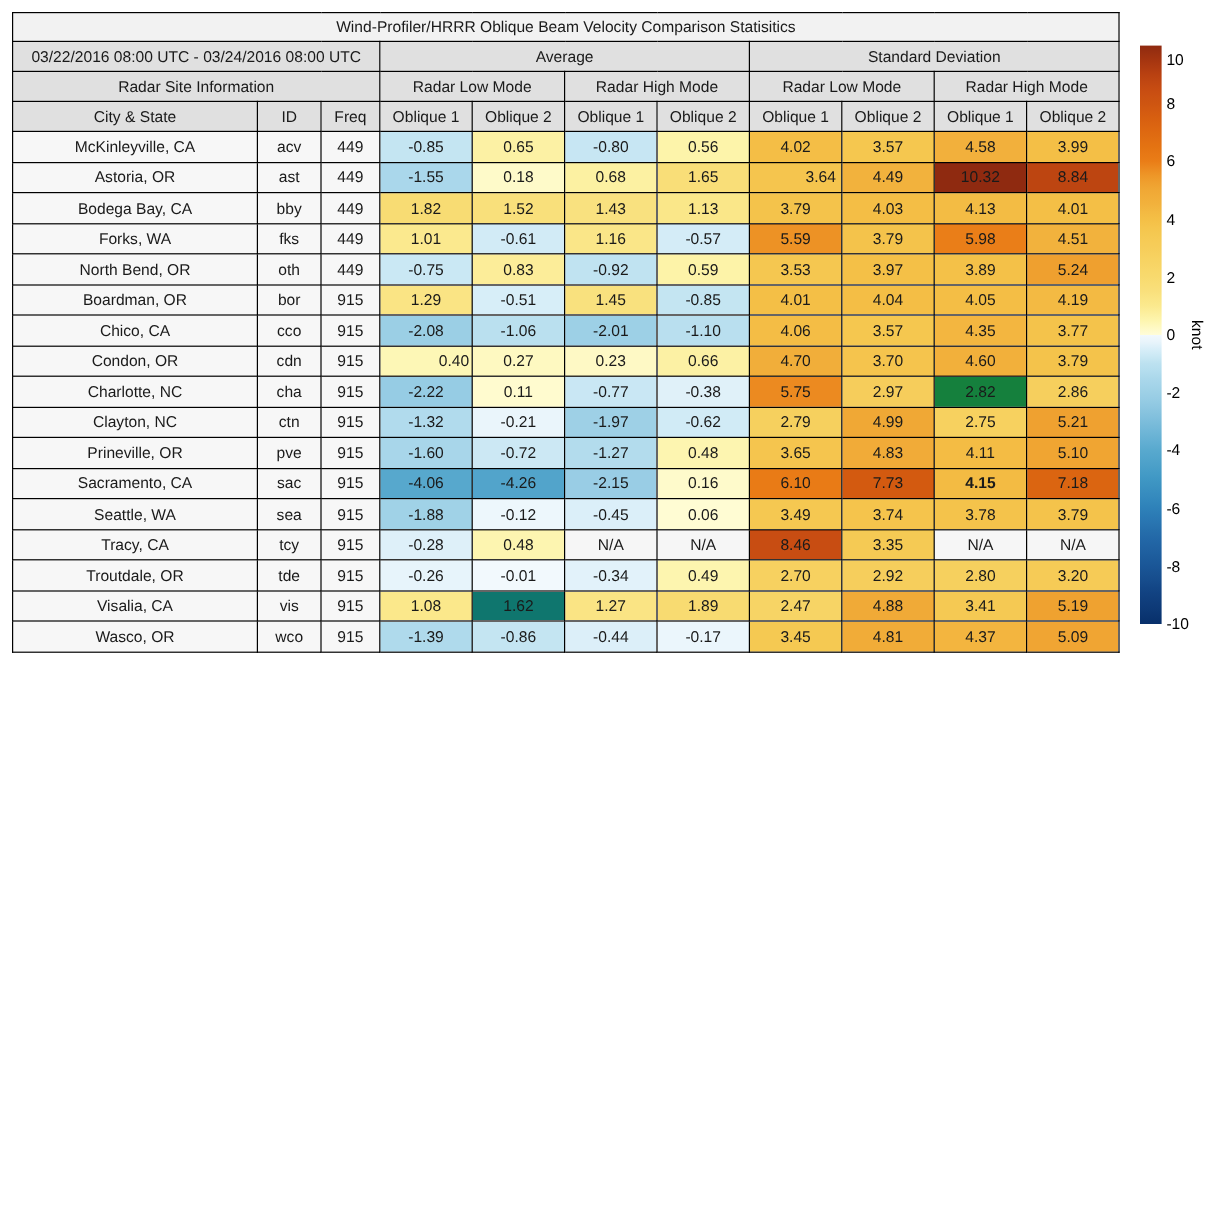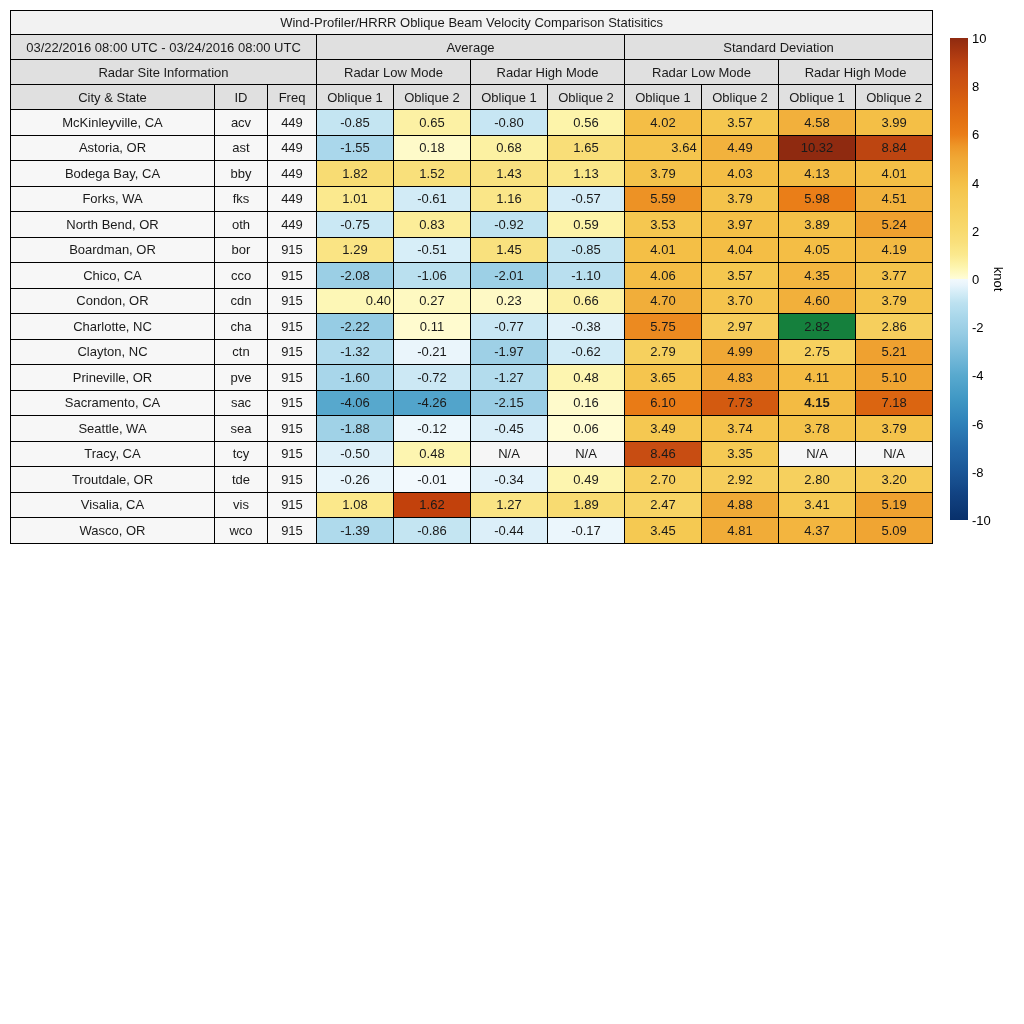--- a/index.html
+++ b/index.html
@@ -281,21 +281,21 @@
           <td class="value-cell" style="background: rgb(255, 252, 211);">0.06</td>
           <td class="value-cell" style="background: rgb(245, 200, 81);">3.49</td>
           <td class="value-cell" style="background: rgb(245, 196, 76);">3.74</td>
           <td class="value-cell" style="background: rgb(244, 195, 75);">3.78</td>
           <td class="value-cell" style="background: rgb(244, 195, 75);">3.79</td>
         </tr>
         <tr>
           <td class="label-cell">Tracy, CA</td>
           <td class="label-cell">tcy</td>
           <td class="label-cell">915</td>
-          <td class="value-cell" style="background: rgb(222, 240, 249);">-0.50</td>
+          <td class="value-cell" style="background: rgb(222, 240, 249);">-0.28</td>
           <td class="value-cell" style="background: rgb(253, 245, 176);">0.48</td>
           <td class="value-cell na-cell">N/A</td>
           <td class="value-cell na-cell">N/A</td>
           <td class="value-cell" style="background: rgb(200, 77, 18);">8.46</td>
           <td class="value-cell" style="background: rgb(245, 202, 84);">3.35</td>
           <td class="value-cell na-cell">N/A</td>
           <td class="value-cell na-cell">N/A</td>
         </tr>
         <tr>
           <td class="label-cell">Troutdale, OR</td>
@@ -308,21 +308,21 @@
           <td class="value-cell" style="background: rgb(247, 209, 96); margin-top: 12px;">2.70</td>
           <td class="value-cell" style="background: rgb(246, 206, 92);">2.92</td>
           <td class="value-cell" style="background: rgb(246, 208, 94);">2.80</td>
           <td class="value-cell" style="background: rgb(246, 203, 86);">3.20</td>
         </tr>
         <tr>
           <td class="label-cell">Visalia, CA</td>
           <td class="label-cell">vis</td>
           <td class="label-cell">915</td>
           <td class="value-cell" style="background: rgb(251, 232, 139);">1.08</td>
-          <td class="value-cell" style="background: #c2410c;">1.62</td>
+          <td class="value-cell" style="background: #0f766e;">1.62</td>
           <td class="value-cell" style="background: rgb(250, 228, 132);">1.27</td>
           <td class="value-cell" style="background: rgb(248, 219, 113);">1.89</td>
           <td class="value-cell" style="background: rgb(247, 212, 101);">2.47</td>
           <td class="value-cell" style="background: rgb(240, 170, 55);">4.88</td>
           <td class="value-cell" style="background: rgb(245, 201, 83);">3.41</td>
           <td class="value-cell" style="background: rgb(239, 162, 48);">5.19</td>
         </tr>
         <tr>
           <td class="label-cell">Wasco, OR</td>
           <td class="label-cell">wco</td>
@@ -335,21 +335,21 @@
           <td class="value-cell" style="background: rgb(241, 172, 56);">4.81</td>
           <td class="value-cell" style="background: rgb(243, 181, 63);">4.37</td>
           <td class="value-cell" style="background: rgb(240, 165, 51);">5.09</td>
         </tr>
       </tbody>
   </table>
 
   <div class="colorbar">
     <div class="cbar-gradient" style="background: linear-gradient(rgb(143, 42, 16) 0%, rgb(154, 48, 16) 1.25%, rgb(165, 53, 16) 2.5%, rgb(175, 59, 17) 3.75%, rgb(185, 65, 17) 5%, rgb(192, 71, 18) 6.25%, rgb(199, 76, 18) 7.5%, rgb(203, 81, 18) 8.75%, rgb(206, 85, 17) 10%, rgb(211, 90, 17) 11.25%, rgb(215, 95, 16) 12.5%, rgb(219, 100, 17) 13.75%, rgb(222, 105, 17) 15%, rgb(225, 110, 18) 16.25%, rgb(228, 115, 18) 17.5%, rgb(231, 120, 21) 18.75%, rgb(234, 125, 23) 20%, rgb(236, 138, 32) 21.25%, rgb(238, 151, 40) 22.5%, rgb(239, 160, 47) 23.75%, rgb(240, 168, 53) 25%, rgb(241, 173, 57) 26.25%, rgb(242, 178, 61) 27.5%, rgb(243, 185, 66) 28.75%, rgb(244, 191, 70) 30%, rgb(245, 196, 76) 31.25%, rgb(245, 200, 81) 32.5%, rgb(246, 203, 86) 33.75%, rgb(246, 205, 90) 35%, rgb(247, 209, 95) 36.25%, rgb(247, 212, 100) 37.5%, rgb(248, 215, 105) 38.75%, rgb(248, 218, 110) 40%, rgb(249, 221, 117) 41.25%, rgb(249, 224, 124) 42.5%, rgb(250, 229, 133) 43.75%, rgb(251, 233, 142) 45%, rgb(252, 239, 158) 46.25%, rgb(253, 245, 174) 47.5%, rgb(254, 249, 195) 48.75%, rgb(255, 253, 216) 50%, rgb(242, 249, 253) 50%, rgb(232, 244, 251) 51.25%, rgb(216, 238, 248) 52.5%, rgb(202, 232, 244) 53.75%, rgb(188, 225, 240) 55%, rgb(180, 221, 238) 56.25%, rgb(171, 216, 235) 57.5%, rgb(164, 212, 233) 58.75%, rgb(157, 208, 230) 60%, rgb(150, 204, 228) 61.25%, rgb(142, 199, 225) 62.5%, rgb(133, 194, 222) 63.75%, rgb(124, 189, 219) 65%, rgb(115, 184, 216) 66.25%, rgb(106, 179, 213) 67.5%, rgb(97, 174, 210) 68.75%, rgb(88, 169, 206) 70%, rgb(82, 165, 204) 71.25%, rgb(76, 160, 201) 72.5%, rgb(69, 156, 199) 73.75%, rgb(63, 151, 196) 75%, rgb(59, 146, 193) 76.25%, rgb(55, 140, 191) 77.5%, rgb(50, 135, 188) 78.75%, rgb(46, 129, 185) 80%, rgb(43, 123, 181) 81.25%, rgb(41, 117, 177) 82.5%, rgb(38, 111, 172) 83.75%, rgb(35, 105, 168) 85%, rgb(33, 100, 164) 86.25%, rgb(31, 96, 160) 87.5%, rgb(28, 91, 155) 88.75%, rgb(26, 86, 151) 90%, rgb(24, 81, 145) 91.25%, rgb(22, 76, 140) 92.5%, rgb(19, 70, 134) 93.75%, rgb(17, 65, 128) 95%, rgb(15, 61, 123) 96.25%, rgb(13, 57, 118) 97.5%, rgb(10, 52, 112) 98.75%, rgb(8, 48, 107) 100%);"></div>
     <div>
-        <div class="cbar-tick-label" style="top: 0px;">10</div>
+        <div class="cbar-tick-label" style="top: 12px;">10</div>
         <div class="cbar-tick-label" style="top: 48.2px;">8</div>
         <div class="cbar-tick-label" style="top: 96.4px;">6</div>
         <div class="cbar-tick-label" style="top: 144.6px;">4</div>
         <div class="cbar-tick-label" style="top: 192.8px;">2</div>
         <div class="cbar-tick-label" style="top: 241px;">0</div>
         <div class="cbar-tick-label" style="top: 289.2px;">-2</div>
         <div class="cbar-tick-label" style="top: 337.4px;">-4</div>
         <div class="cbar-tick-label" style="top: 385.6px;">-6</div>
         <div class="cbar-tick-label" style="top: 433.8px;">-8</div>
         <div class="cbar-tick-label" style="top: 482px;">-10</div>

